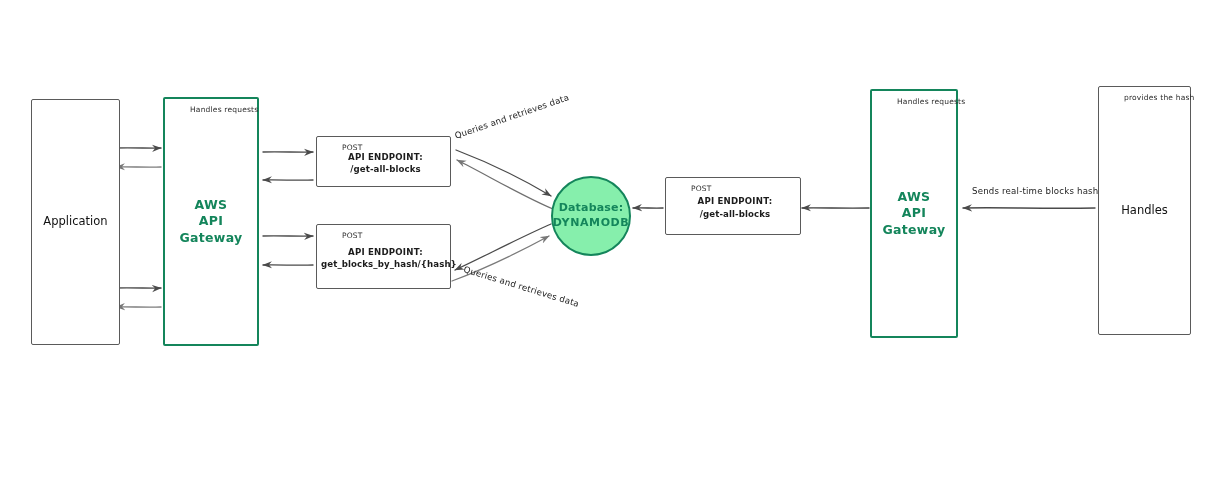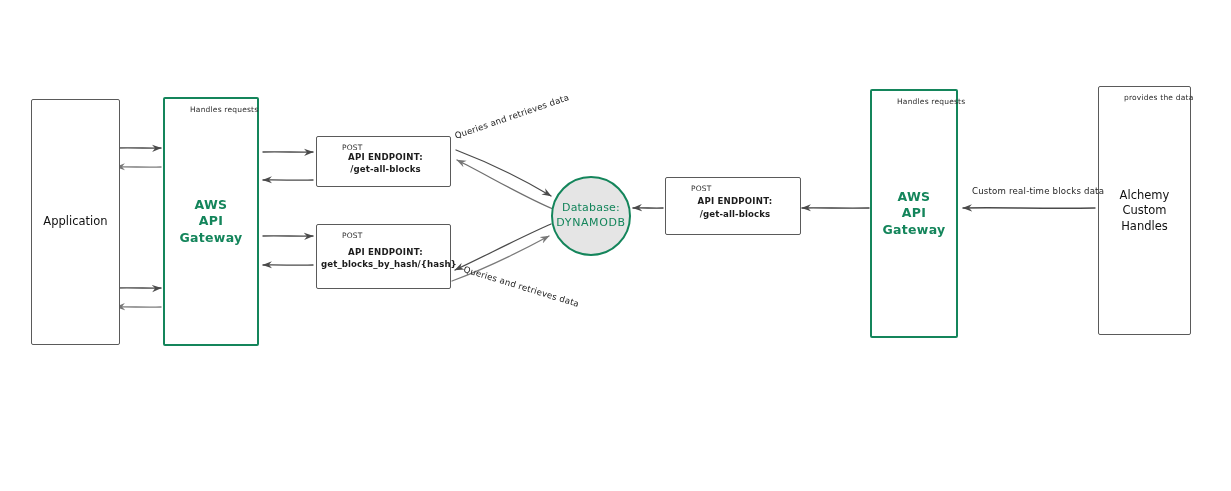--- a/index.html
+++ b/index.html
@@ -77,24 +77,25 @@
     letter-spacing: 0.2px;
     font-weight: 600;
   }
   .ep-text .l2 { letter-spacing: 0.1px; }
 
   
   .db-circle {
     position: absolute;
     border: 2.6px solid #14855b;
     border-radius: 50%;
-    background: #e5e5e5;
+    background: #86efac;
     display: flex;
     align-items: center;
     justify-content: center;
+    font-weight: bold;
   }
   .db-label {
     text-align: center;
     color: #14855b;
     font-size: 11px;
     line-height: 1.35;
     letter-spacing: 0.2px;
   }
   .db-label .db-l2 { letter-spacing: 0.6px; }
 
@@ -195,24 +196,23 @@
 
 <div class="node sketch-box green" style="left:870px; top:89px; width:88px; height:249px;">
   <div class="box-note">Handles requests</div>
   <div class="box-center green-text">
     <div>AWS</div>
     <div>API Gateway</div>
   </div>
 </div>
 
 <div class="node sketch-box" style="left:1098px; top:86px; width:93px; height:249px;">
-  <div class="box-note">provides the data</div>
+  <div class="box-note">provides the hash</div>
   <div class="box-center">
-    <div>Alchemy Custom</div>
     <div>Handles</div>
   </div>
 </div>
 
 <div class="edge-label rot-up" style="left:455px; top:131px;">Queries and retrieves data</div>
 
 <div class="edge-label rot-dn" style="left:464px; top:264px;">Queries and retrieves data</div>
 
-<div class="edge-label" style="left:972px; top:186px;">Custom real-time blocks data</div>
+<div class="edge-label" style="left:972px; top:186px;">Sends real-time blocks hash</div>
 
 </body></html>

